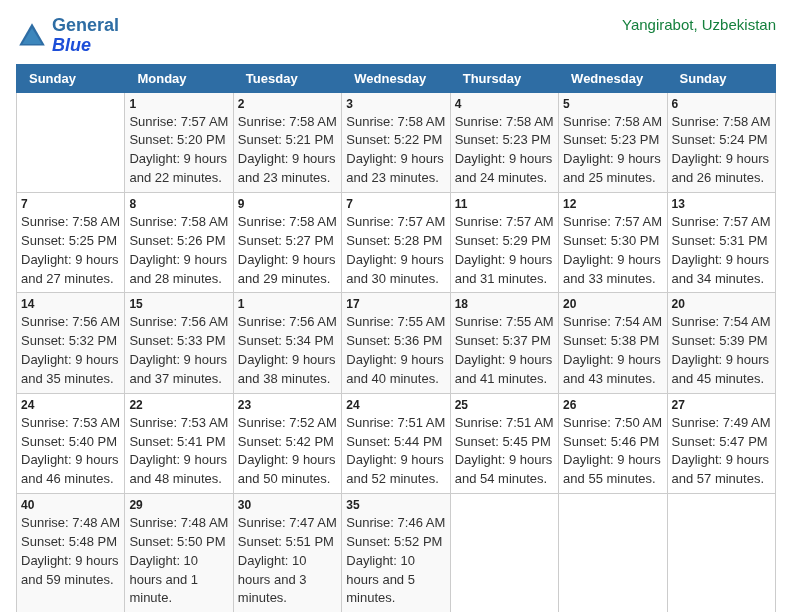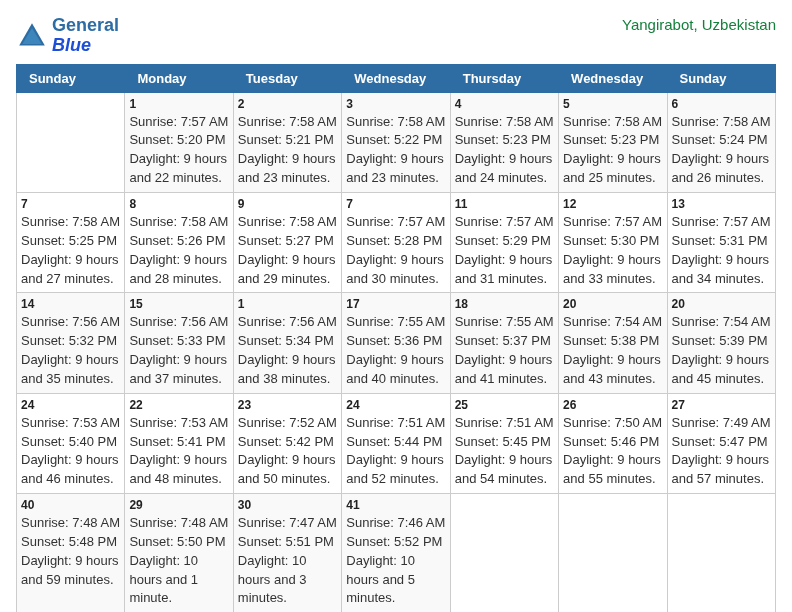--- a/index.html
+++ b/index.html
@@ -242,21 +242,21 @@
         </td>
         <td>
           <div class="day-number">29</div>
           <div class="day-info">Sunrise: 7:48 AM<br>Sunset: 5:50 PM<br>Daylight: 10 hours and 1 minute.</div>
         </td>
         <td>
           <div class="day-number">30</div>
           <div class="day-info">Sunrise: 7:47 AM<br>Sunset: 5:51 PM<br>Daylight: 10 hours and 3 minutes.</div>
         </td>
         <td>
-          <div class="day-number">41</div>
+          <div class="day-number">35</div>
           <div class="day-info">Sunrise: 7:46 AM<br>Sunset: 5:52 PM<br>Daylight: 10 hours and 5 minutes.</div>
         </td>
         <td class="empty-cell"></td>
         <td class="empty-cell"></td>
         <td class="empty-cell"></td>
       </tr>
     </tbody>
 </table>
 
 </body></html>

